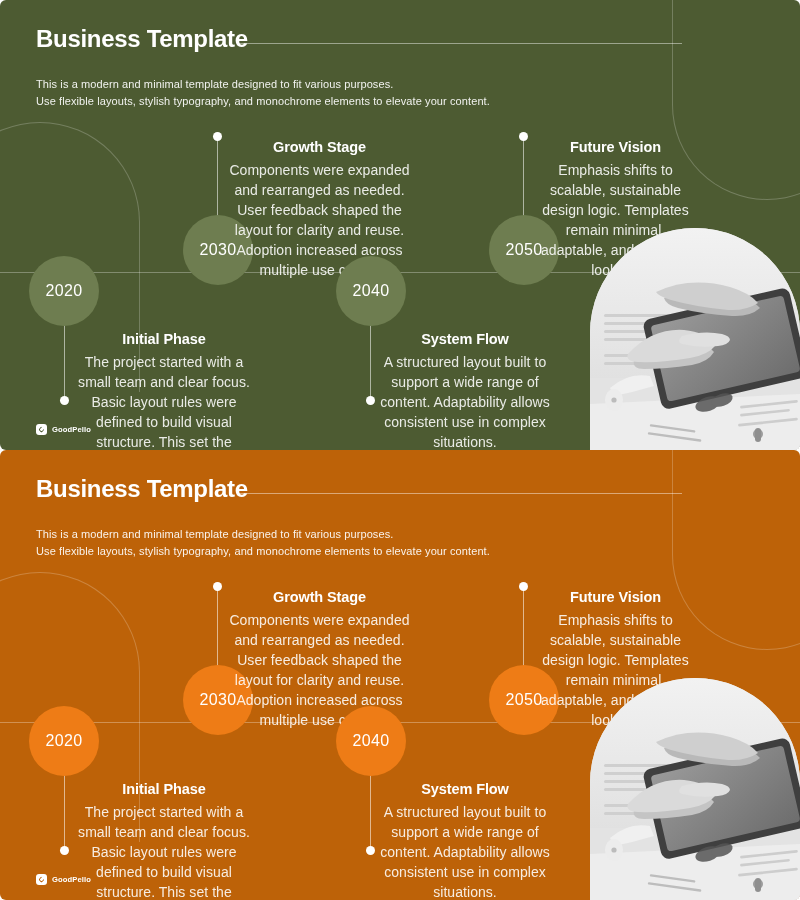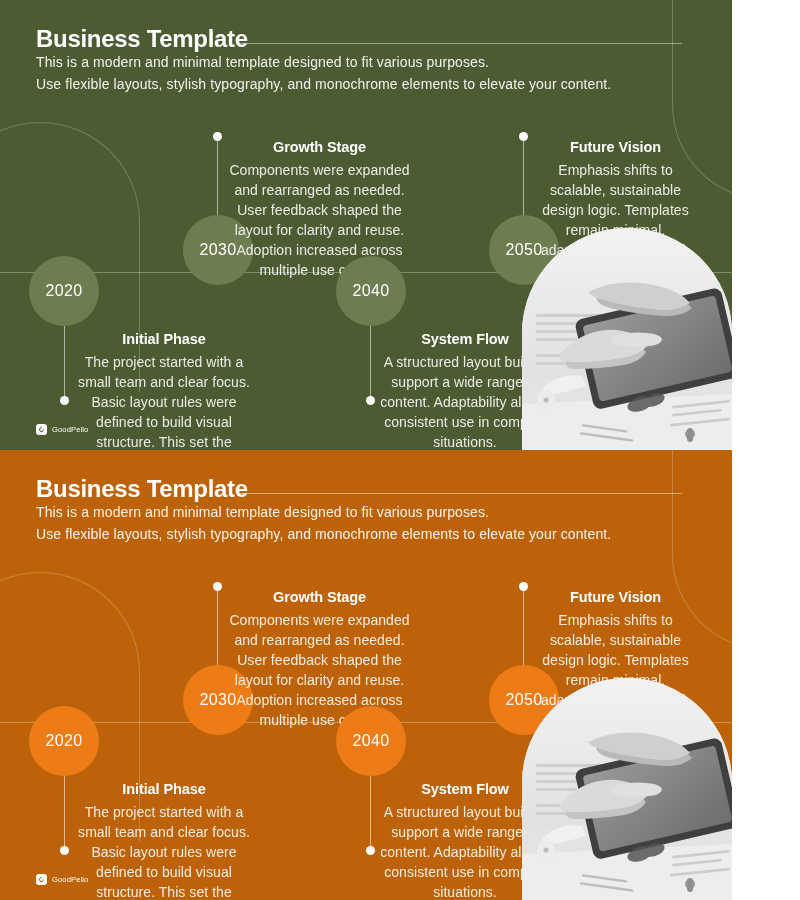--- a/index.html
+++ b/index.html
@@ -1,19 +1,19 @@
 <!DOCTYPE html>
 <html><head>
 <meta charset="utf-8">
 <style>
   * { margin:0; padding:0; box-sizing:border-box; }
   html,body { width:800px; height:900px; background:#ffffff; }
   body { font-family:"Liberation Sans", sans-serif; -webkit-font-smoothing:antialiased; }
 
-  .slide { position:relative; width:732px; height:450px; overflow:hidden; }
+  .slide { position:relative; width:800px; height:450px; overflow:hidden;border-radius:6px; }
   .slide.green  { background:#4D5B32; }
   .slide.orange { background:#BD6208; }
 
   
   .deco { position:absolute; pointer-events:none; }
 
   
   .arch-left {
     left:-60px; top:122px; width:200px; height:270px;
     border:1.2px solid rgba(255,255,255,.22);
@@ -38,21 +38,21 @@
     background:rgba(255,255,255,.30);
   }
 
   
   .header { position:absolute; left:36px; top:26px; width:660px; }
   .title {
     font-size:24px; font-weight:700; color:#ffffff; letter-spacing:-0.3px;
     line-height:1.1;
   }
   .subtitle {
-    margin-top:0; font-size:14px; line-height:1.55;
+    margin-top:24px; font-size:11px; line-height:1.55;
     color:rgba(255,255,255,.92); letter-spacing:.1px;
   }
   .subtitle .ln { display:block; }
 
   
   .node { position:absolute; }
 
   .bubble {
     position:absolute; border-radius:50%;
     display:flex; align-items:center; justify-content:center;
@@ -90,21 +90,21 @@
   .logo-mark {
     width:11px; height:11px; border-radius:3px; background:#ffffff;
     display:flex; align-items:center; justify-content:center;
   }
   .logo-mark i {
     display:block; width:5px; height:5px; border-radius:50%;
     border:1.4px solid #4D5B32; border-right-color:transparent;
     transform:rotate(-45deg);
   }
   .orange .logo-mark i { border-color:#BD6208; border-right-color:transparent; }
-  .logo-text { font-size:7.6px; font-weight:400; color:#ffffff; letter-spacing:.1px; }
+  .logo-text { font-size:7.6px; font-weight:700; color:#ffffff; letter-spacing:.1px; }
 </style>
 </head>
 <body>
 
 <section class="slide green">
 
   <div class="deco arch-left"></div>
   <div class="deco arch-right"></div>
   <div class="deco title-rule"></div>
   <div class="deco axis"></div>

